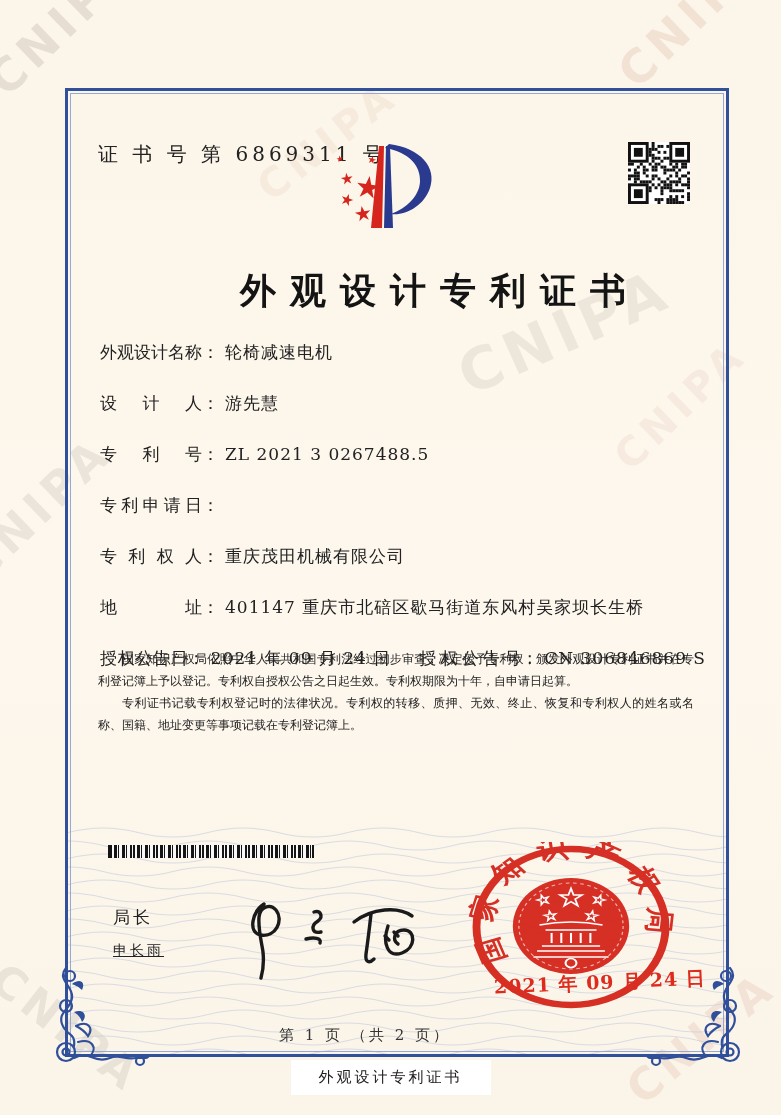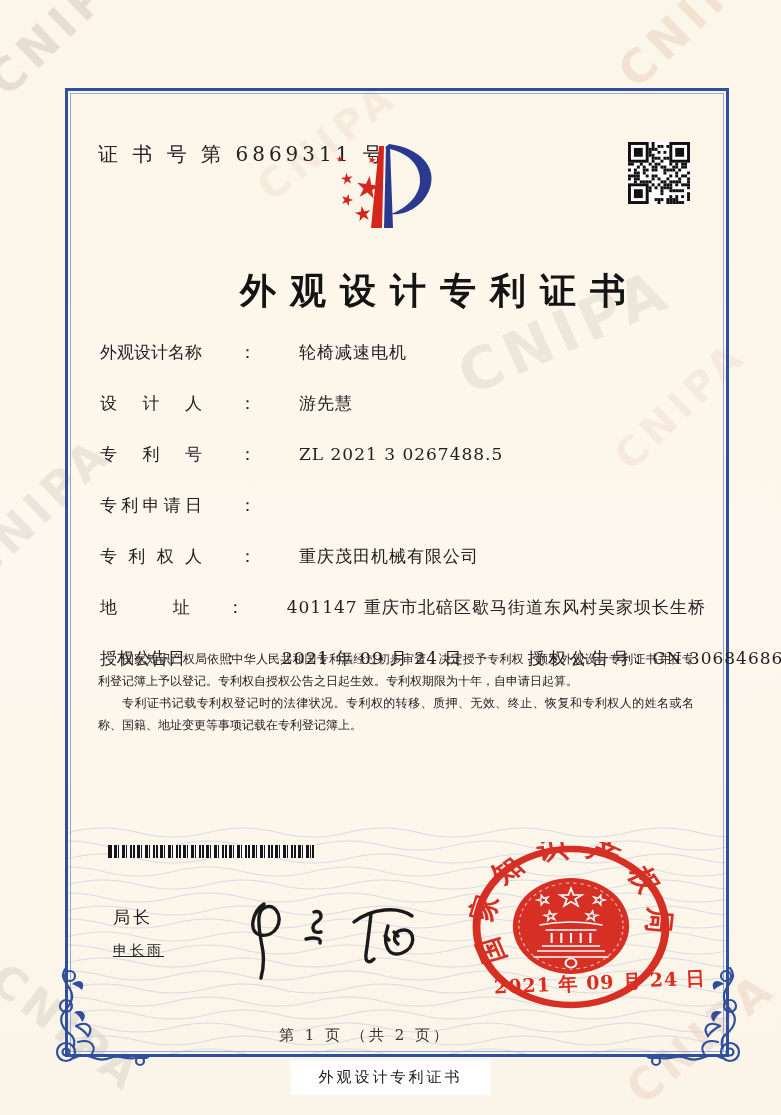--- a/index.html
+++ b/index.html
@@ -35,21 +35,21 @@
 
   .cert-no{position:absolute;left:98px;top:141px;font-size:20px;letter-spacing:4px;z-index:2;}
   .logo{position:absolute;left:333px;top:140px;width:105px;height:95px;z-index:2;}
   .qr{position:absolute;left:628px;top:142px;width:62px;height:62px;z-index:2;}
 
   .title{position:absolute;left:65px;top:243px;width:736px;text-align:center;
          font-size:36px;font-weight:bold;letter-spacing:14px;text-indent:14px;
          color:#141414;z-index:2;}
 
   .fields{position:absolute;left:100px;top:341px;width:606px;font-size:17px;z-index:2;}
-  .frow{display:flex;align-items:baseline;margin-bottom:28px;white-space:nowrap;gap:37px;}
+  .frow{display:flex;align-items:baseline;margin-bottom:28px;white-space:nowrap;}
   .flabel-text{display:inline-block;width:102px;text-align:justify;text-align-last:justify;}
   .colon{margin-right:6px;}
   .fvalue{letter-spacing:1px;}
   .grant2{margin-left:28px;display:inline-flex;align-items:baseline;}
 
   .paras{position:absolute;left:98px;top:648px;width:596px;font-size:12px;line-height:22px;
          text-align:justify;z-index:2;}
   .paras p{margin:0;text-indent:2em;}
 
   .barcode{position:absolute;left:108px;top:845px;width:202px;height:13px;z-index:2;

